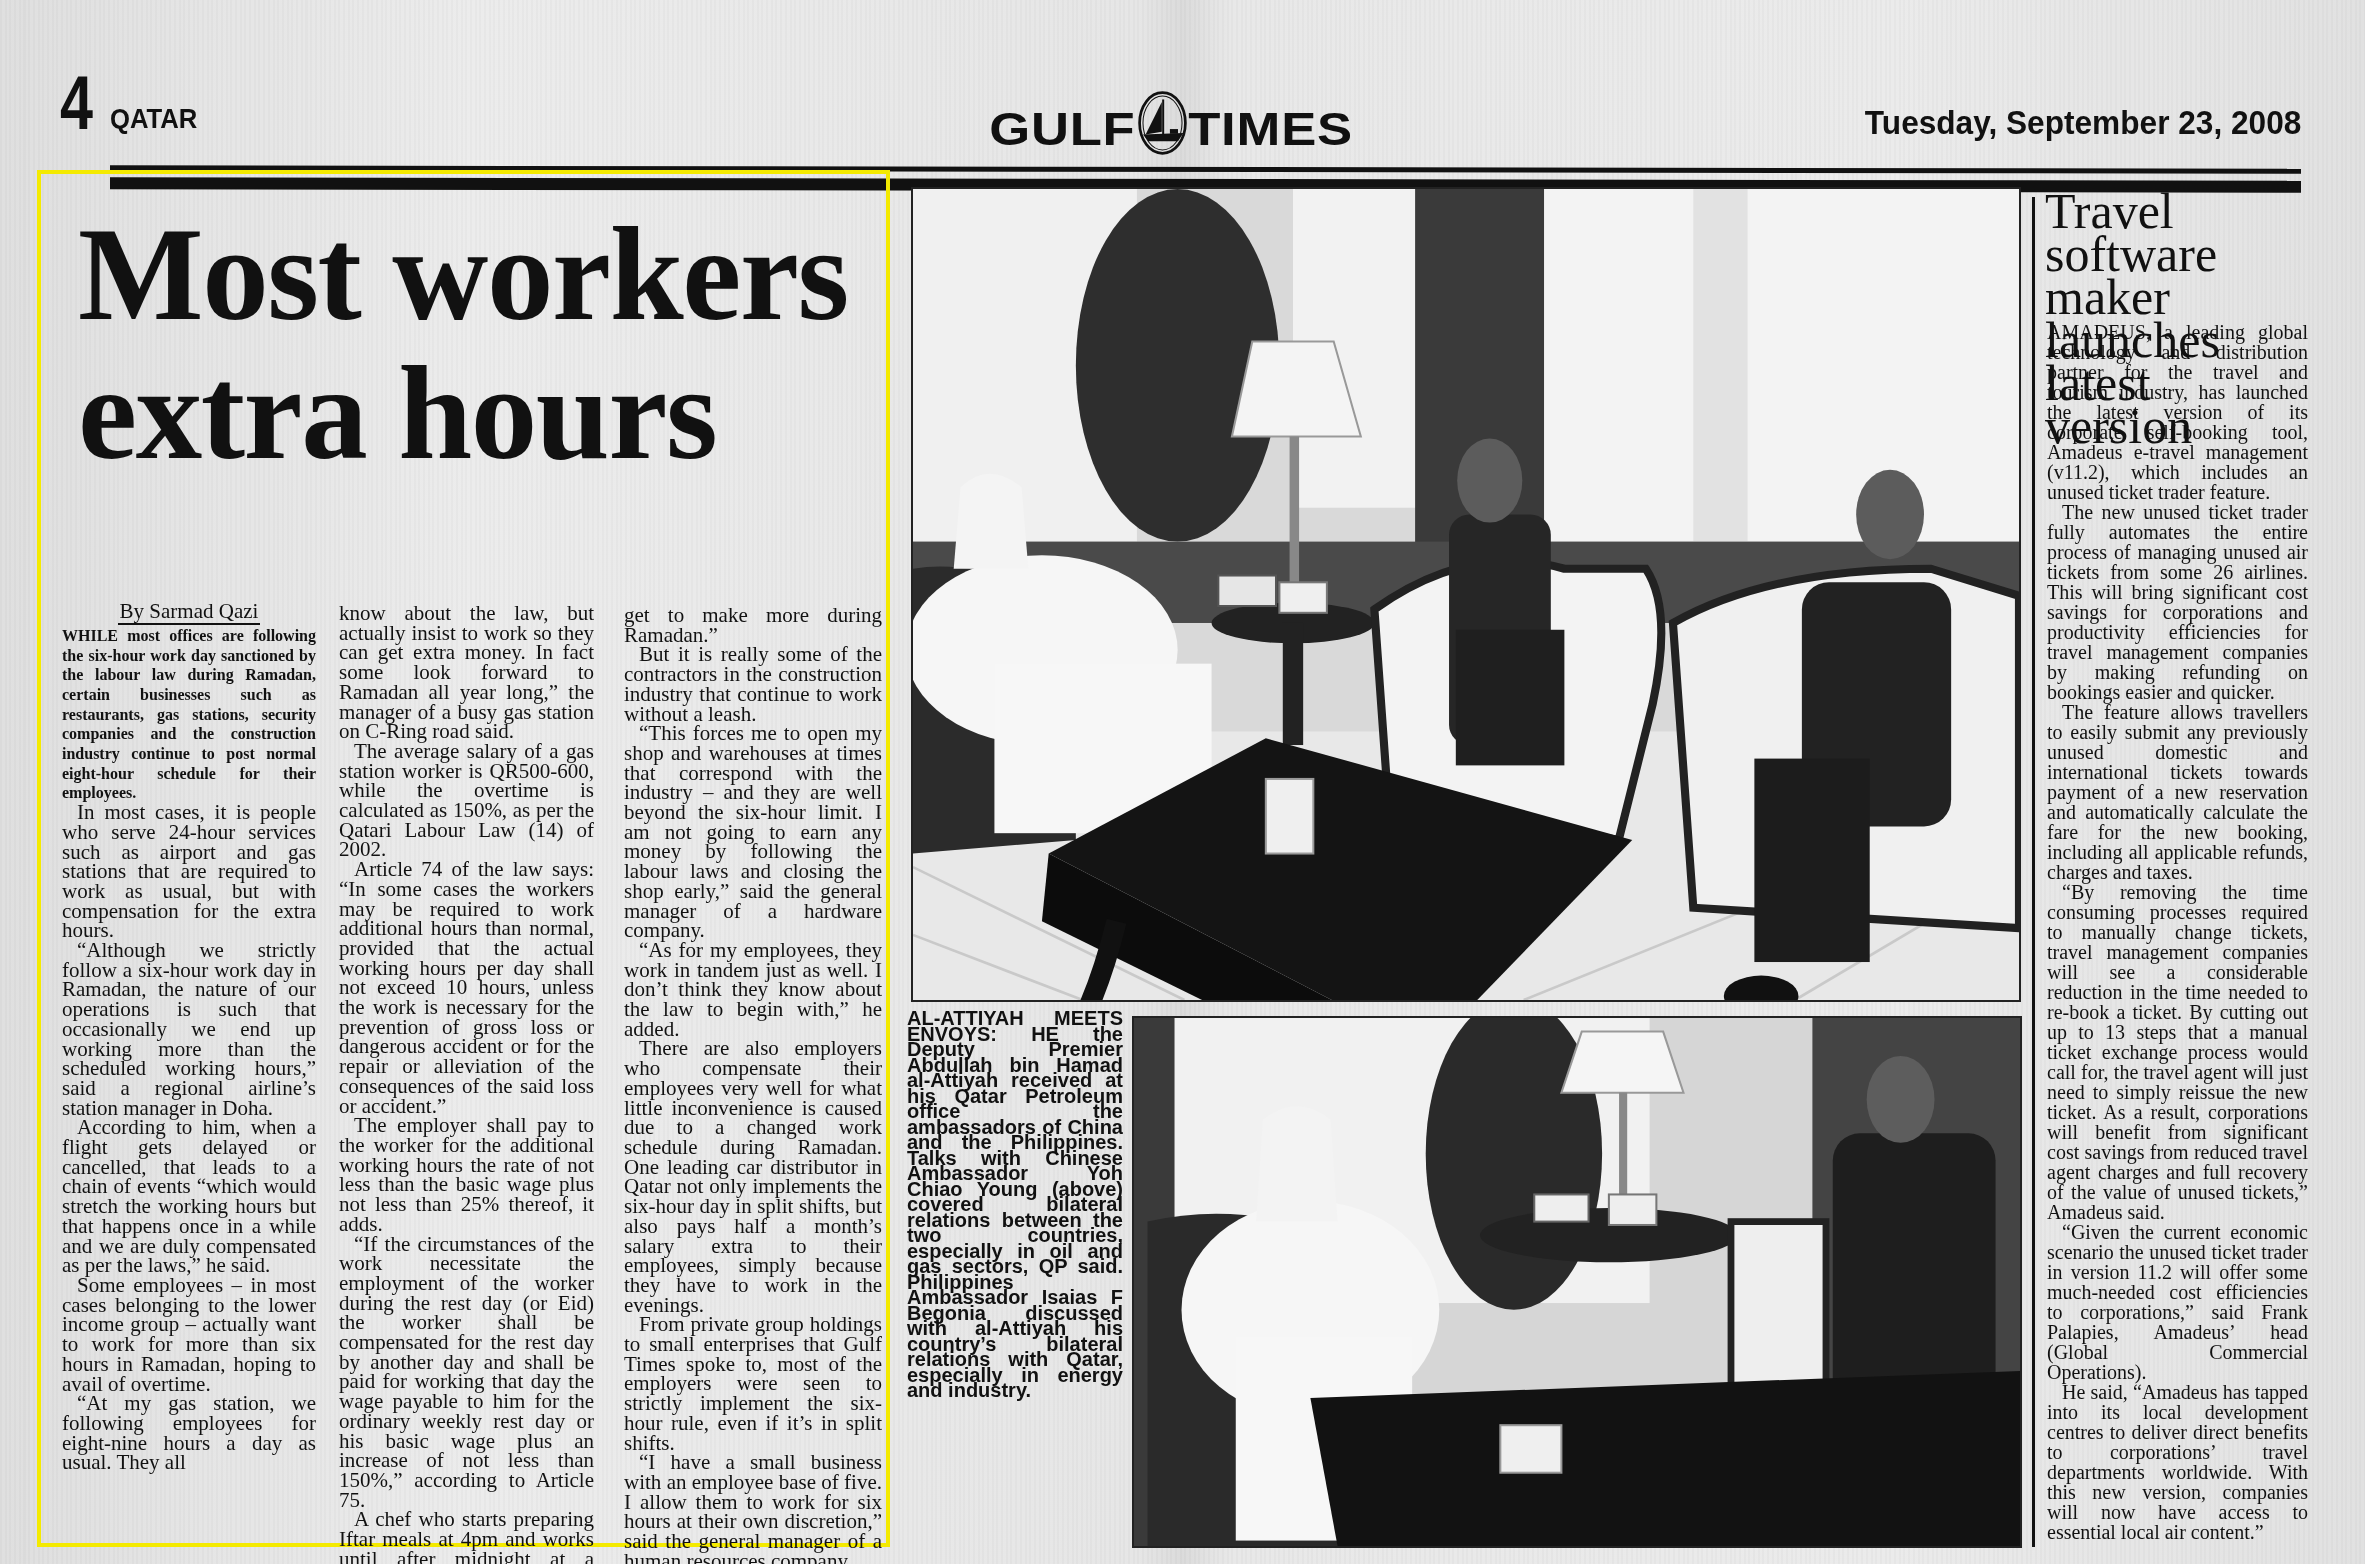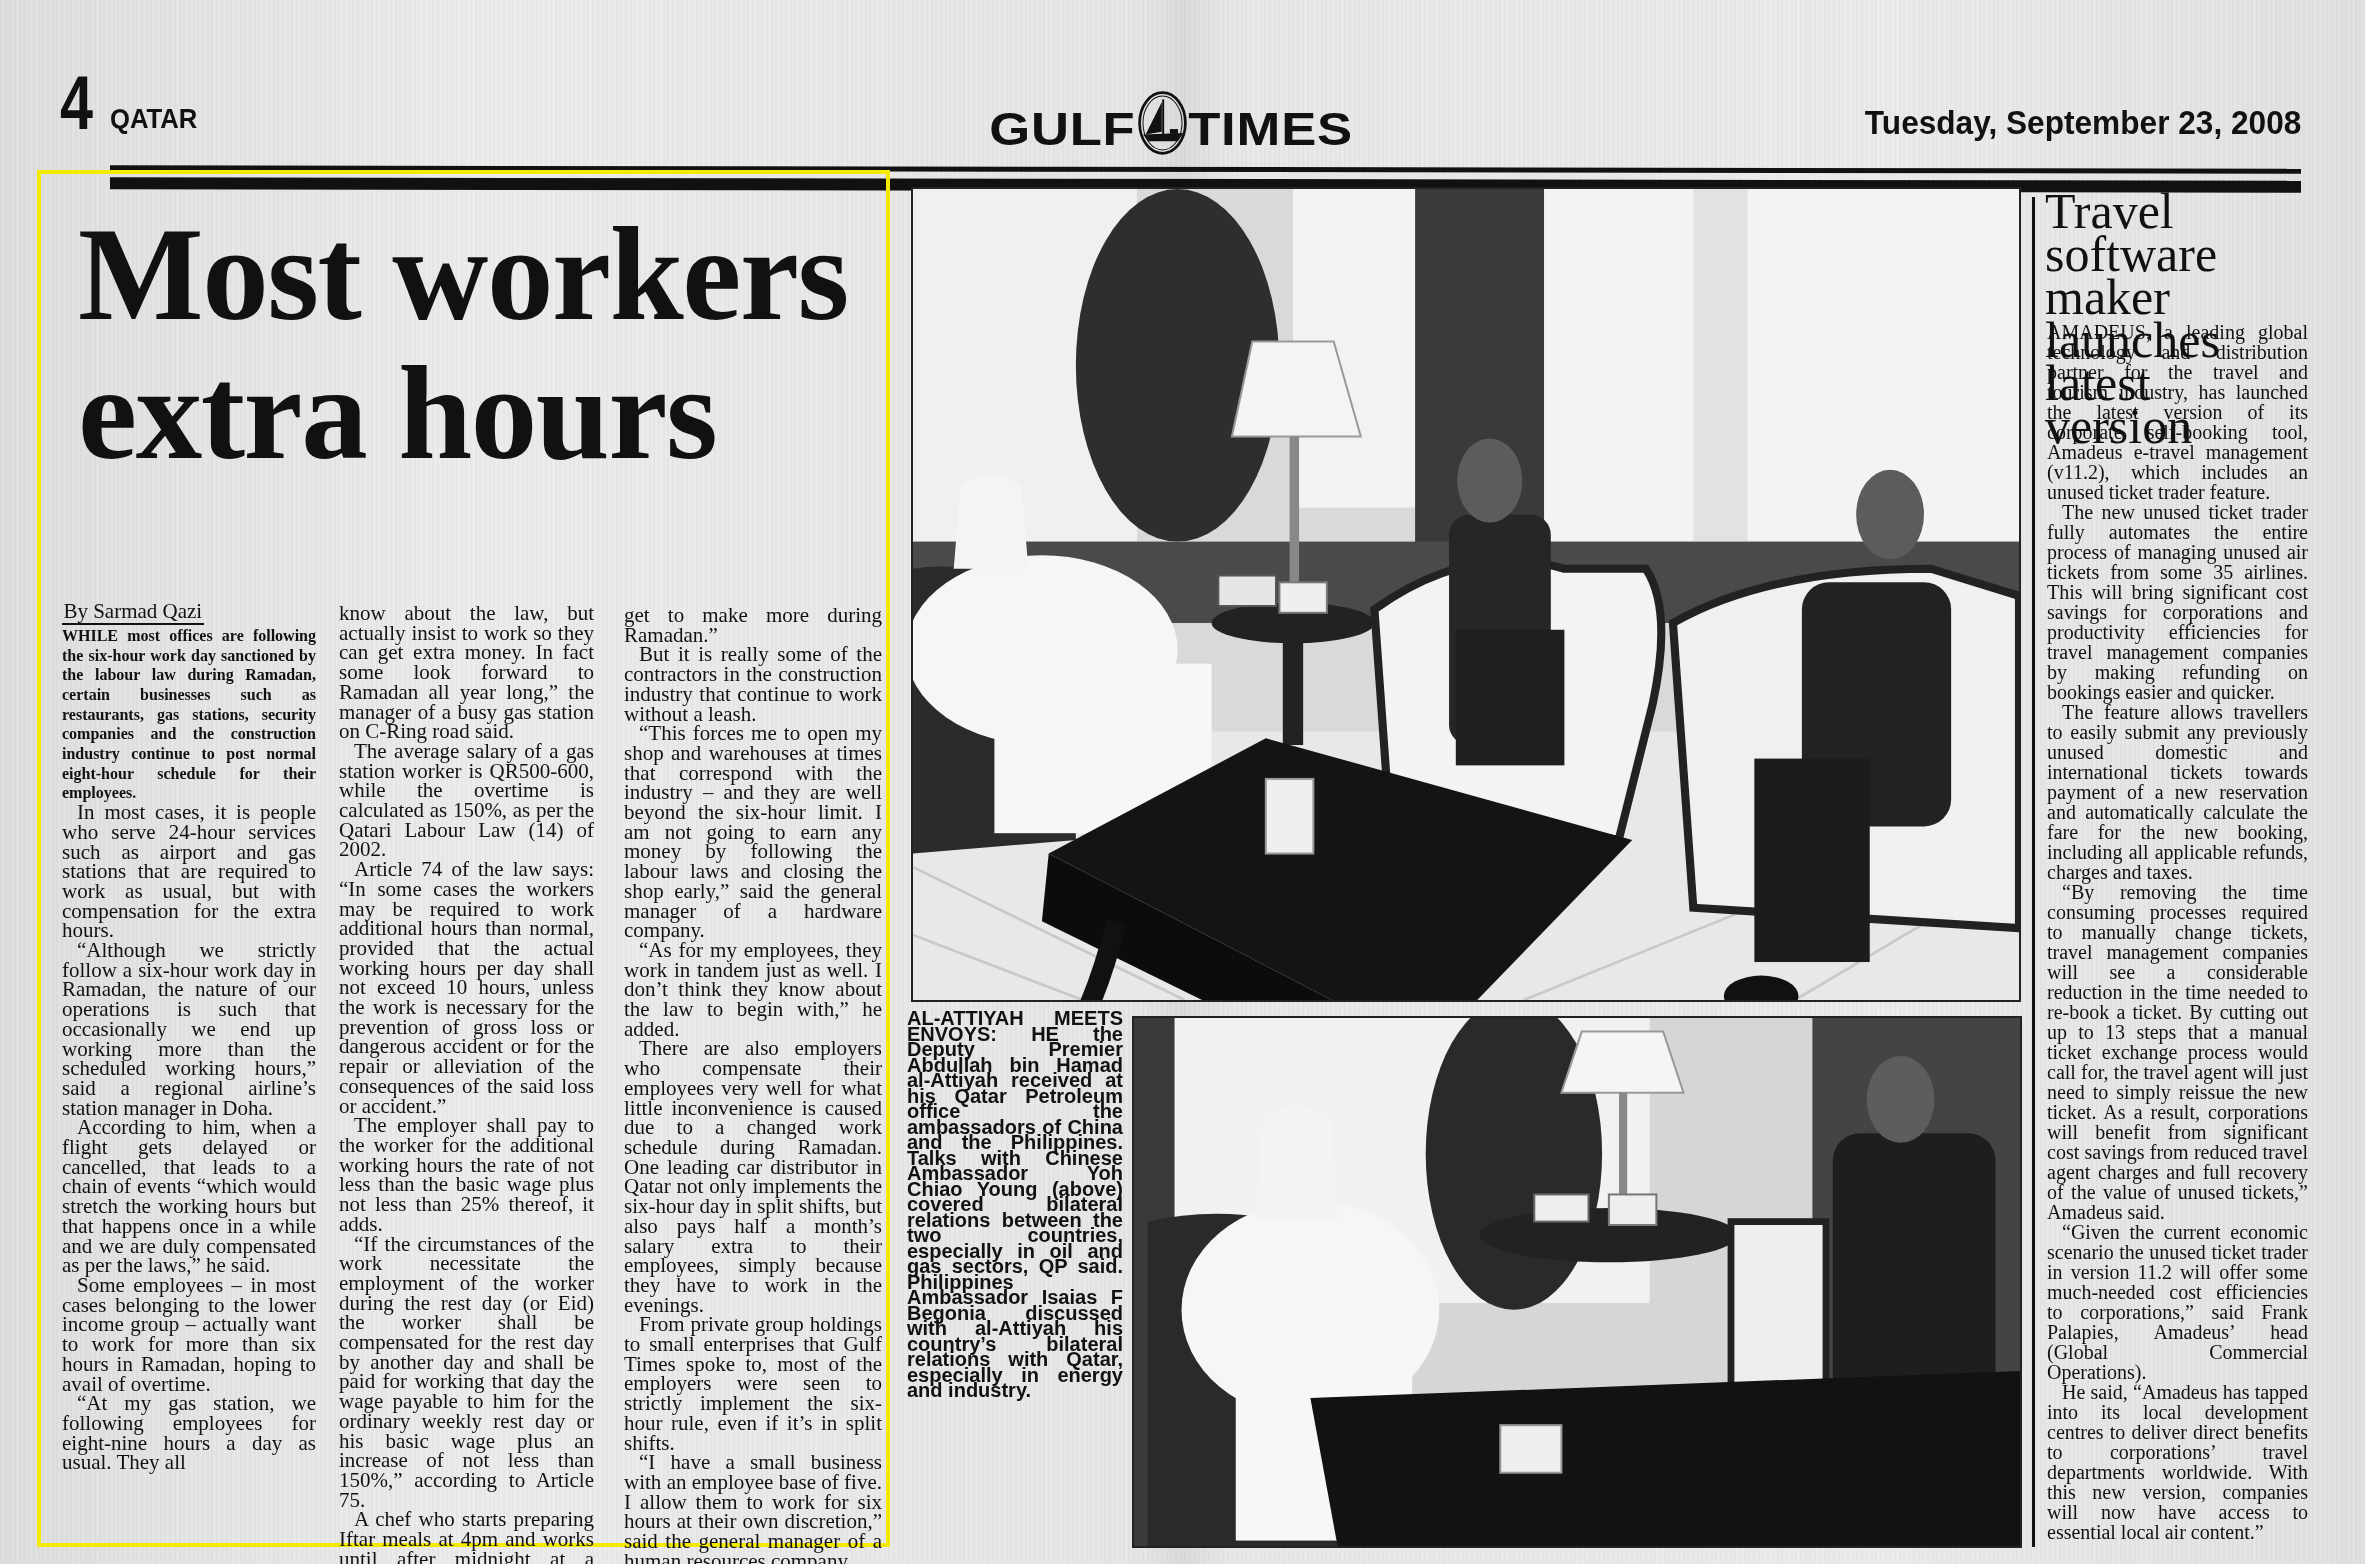--- a/index.html
+++ b/index.html
@@ -21,21 +21,21 @@
   .date { right:65px; top:103px; font-family:"Liberation Sans",sans-serif; font-weight:700; font-size:34px; transform:scaleX(0.93); transform-origin:right top; }
   .rule-thin { left:110px; top:167px; width:2191px; height:4.7px; background:#111; transform:skewY(0.09deg); }
   .rule-thick { left:110px; top:179px; width:2191px; height:11.5px; background:#111; transform:skewY(0.09deg); }
   
   .lead-box { left:37px; top:170px; width:853px; height:1377px; border:4.1px solid #f4ea00; box-sizing:border-box; }
   .headline { left:62px; top:189px; width:814px; font-family:"Liberation Serif",serif; font-weight:700; font-size:133px; line-height:139px; letter-spacing:-1.4px; margin:16px; }
   .headline span { display:block; }
   .col { position:absolute; font-size:21px; line-height:19.7px; text-align:justify; hyphens:manual; }
   .col p { margin:0; text-indent:15px; }
   .col p.noind { text-indent:0; }
-  .byline { display:block; text-align:left; font-size:21px; margin:0 0 4.1px 0; }
+  .byline { display:block; text-align:center; font-size:21px; margin:0 0 4.1px 0; }
   .byline span { border-bottom:2px solid #111; padding:0 1.4px; }
   .intro { font-weight:700; font-size:16px; line-height:19.7px; }
   .c1 { left:62px; top:602px; width:254px; }
   .c2 { left:339px; top:604px; width:255px; }
   .c3 { left:624px; top:606px; width:258px; }
   
   .photo { position:absolute; overflow:hidden; border:2px solid #222; background:#cfcfcf; }
   .photo-top { left:911px; top:187px; width:1106px; height:811px; }
   .photo-bot { left:1132px; top:1016px; width:886px; height:528px; }
   .photo svg { width:100%; height:100%; display:block; }
@@ -189,19 +189,19 @@
 
     <polygon points="260,560 1306,520 1306,778 300,778" fill="#121212"></polygon>
     <rect x="540" y="600" width="90" height="70" fill="#efefef" stroke="#999" stroke-width="3"></rect>
   </svg>
 </div>
 
 <div class="abs vrule"></div>
 <h2 class="abs right-head">Travel software maker launches latest version</h2>
 <div class="col c4">
   <p class="noind">AMADEUS, a leading global technology and distribution partner for the travel and tourism industry, has launched the latest version of its corporate self-booking tool, Amadeus e-travel management (v11.2), which includes an unused ticket trader feature.</p>
-  <p>The new unused ticket trader fully automates the entire process of managing unused air tickets from some 35 airlines. This will bring significant cost savings for corporations and productivity efficiencies for travel management companies by making refunding on bookings easier and quicker.</p>
+  <p>The new unused ticket trader fully automates the entire process of managing unused air tickets from some 26 airlines. This will bring significant cost savings for corporations and productivity efficiencies for travel management companies by making refunding on bookings easier and quicker.</p>
   <p>The feature allows travellers to easily submit any previously unused domestic and international tickets towards payment of a new reservation and automatically calculate the fare for the new booking, including all applicable refunds, charges and taxes.</p>
   <p>“By removing the time consuming processes required to manually change tickets, travel management companies will see a considerable reduction in the time needed to re-book a ticket. By cutting out up to 13 steps that a manual ticket exchange process would call for, the travel agent will just need to simply reissue the new ticket. As a result, corporations will benefit from significant cost savings from reduced travel agent charges and full recovery of the value of unused tickets,” Amadeus said.</p>
   <p>“Given the current economic scenario the unused ticket trader in version 11.2 will offer some much-needed cost efficiencies to corporations,” said Frank Palapies, Amadeus’ head (Global Commercial Operations).</p>
   <p>He said, “Amadeus has tapped into its local development centres to deliver direct benefits to corporations’ travel departments worldwide. With this new version, companies will now have access to essential local air content.”</p>
 </div>
 
 
 </body></html>

